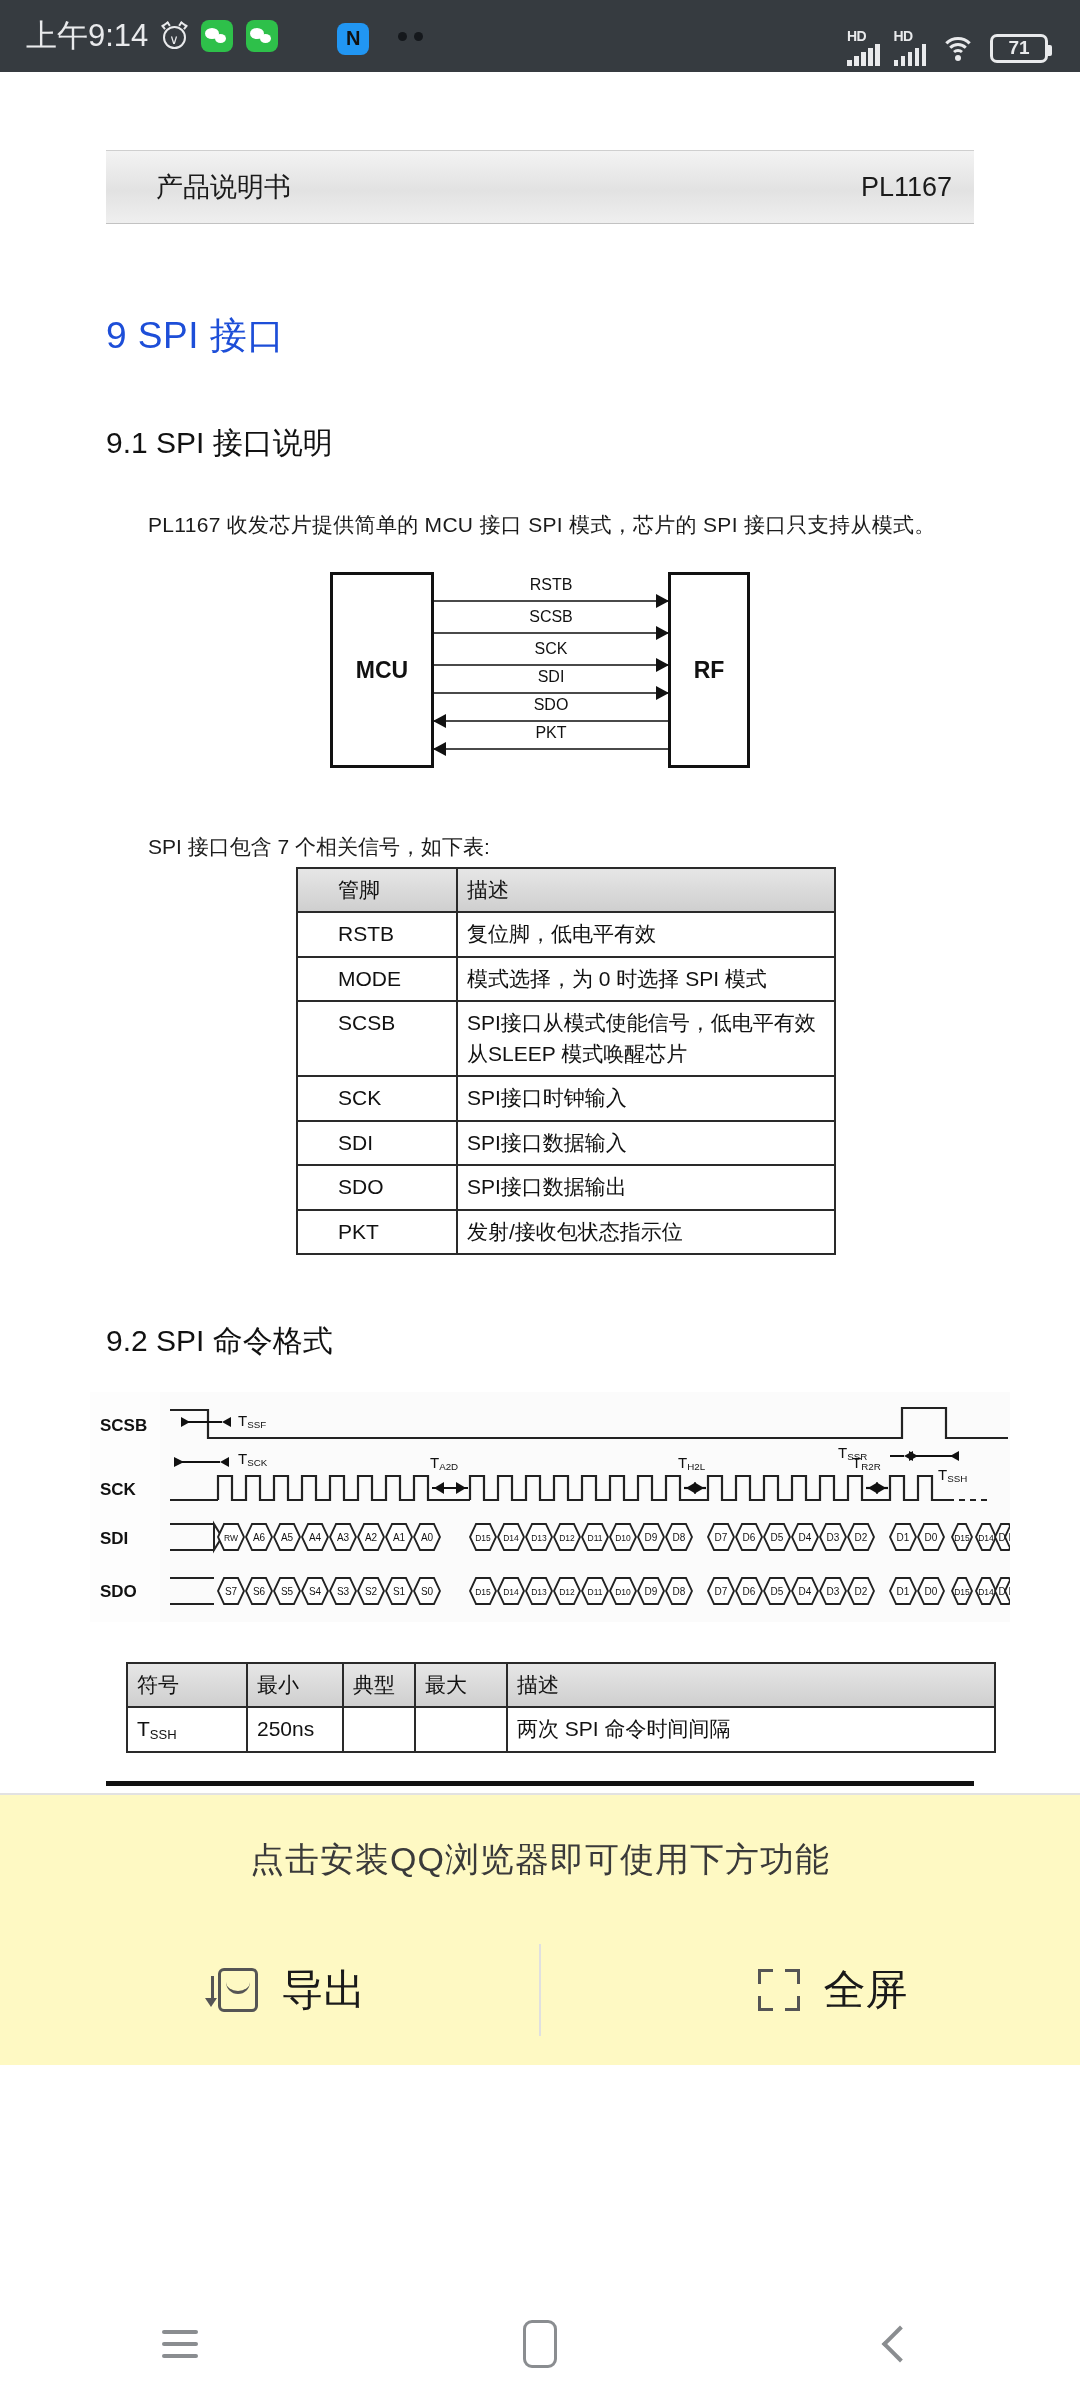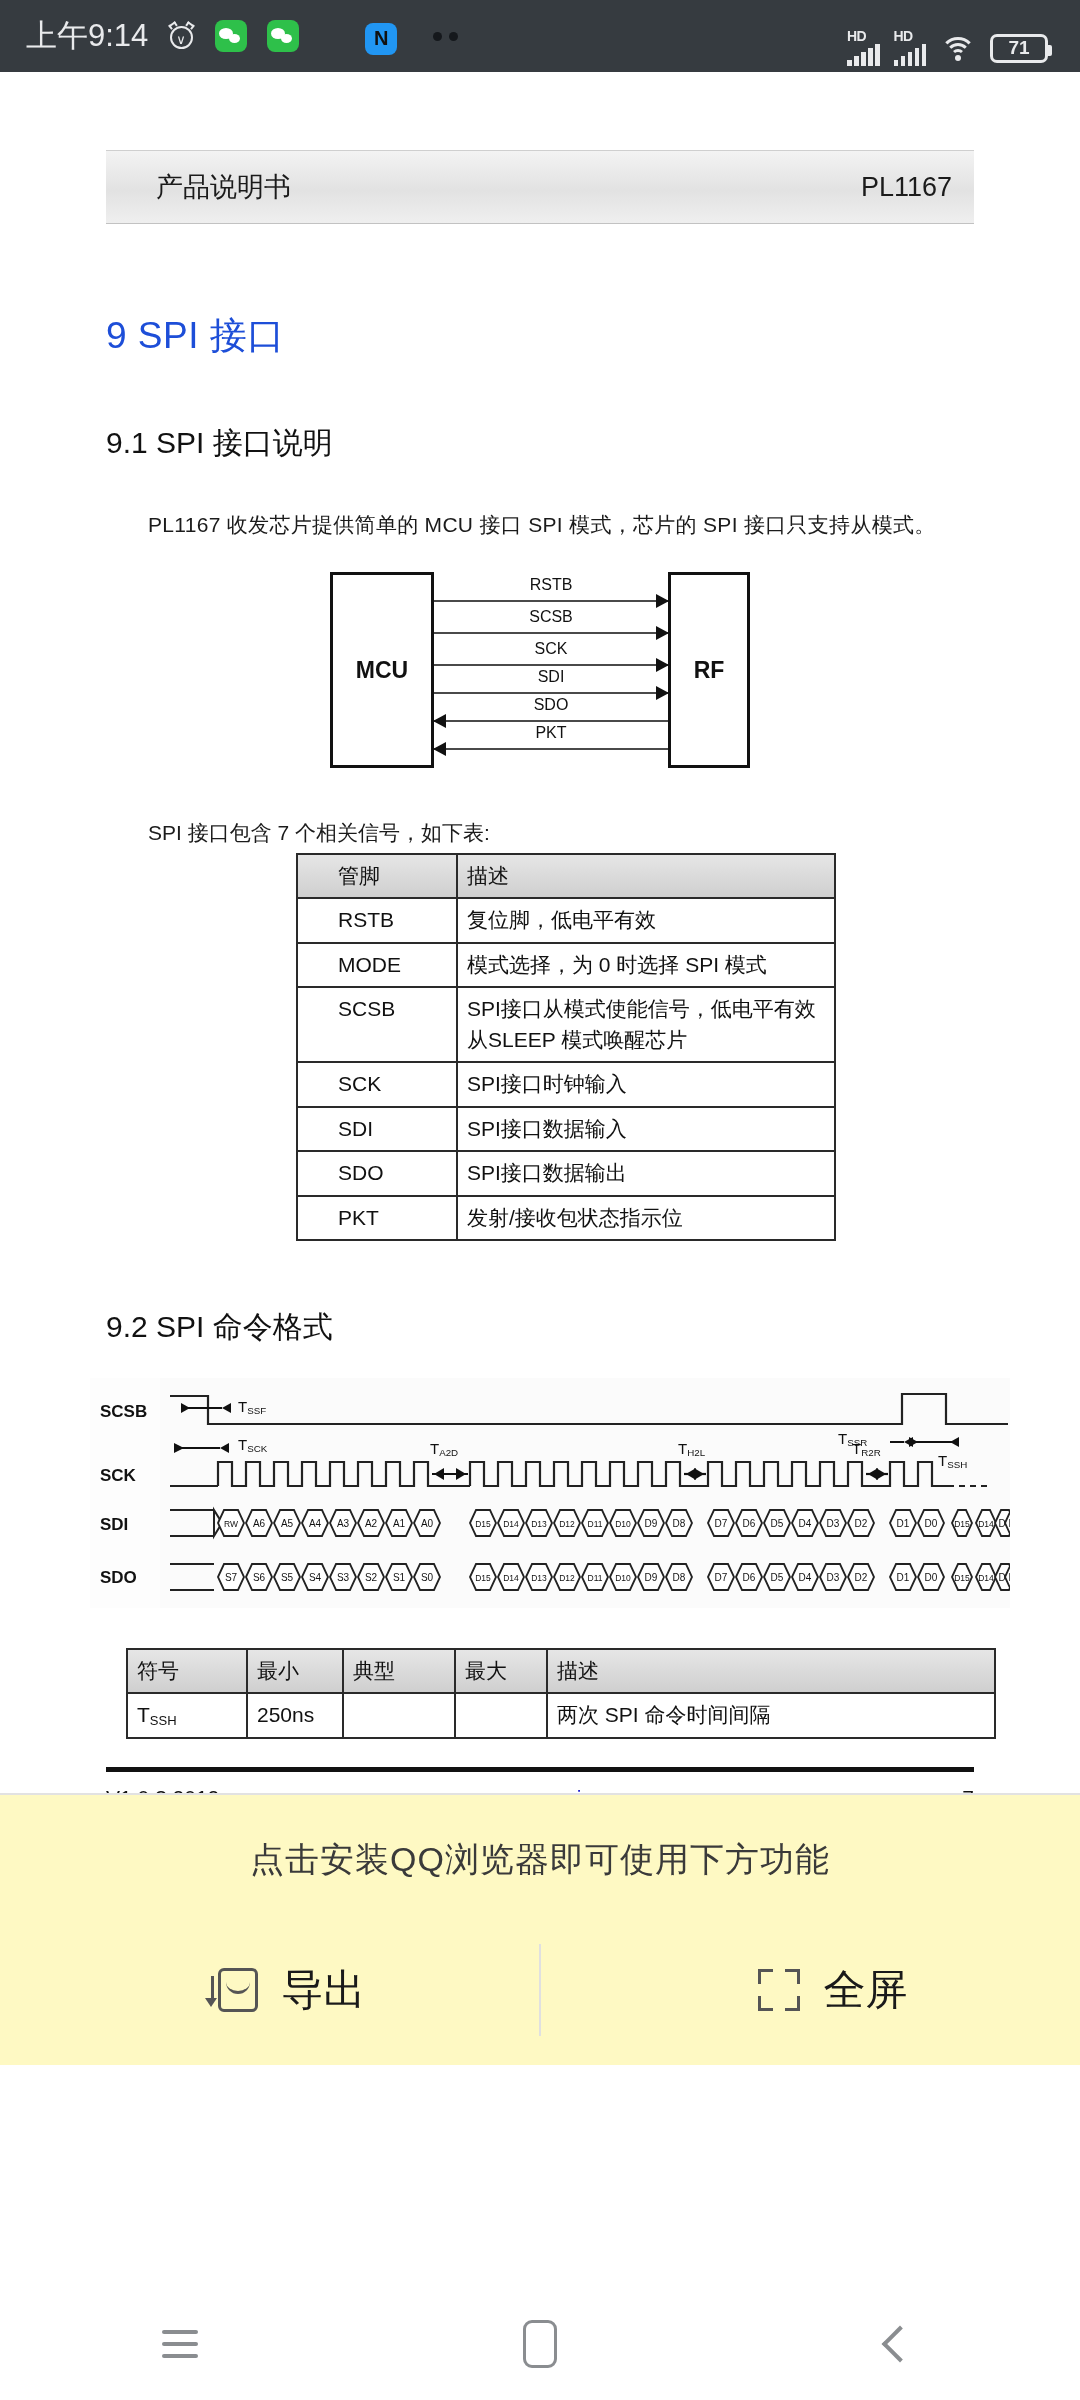--- a/index.html
+++ b/index.html
@@ -12,21 +12,21 @@
 
   
   .statusbar {
     height: 72px; width: 1080px;
     background: #363b40;
     display: flex; align-items: center;
     padding: 0 26px;
     color: #e9eaec;
   }
   .sb-time { font-size: 31px; letter-spacing: 0px; font-weight: 400; }
-  .sb-left { display: flex; align-items: center; gap: 20px; }
+  .sb-left { display: flex; align-items: center; gap: 13px; }
   .sb-right { margin-left: auto; display: flex; align-items: center; gap: 14px; padding-right: 6px; margin-top: 24px;}
   .alarm-icon { width: 27px; height: 27px; position: relative; }
   .alarm-icon .face {
     width: 23px; height: 23px; border: 2.5px solid #e9eaec; border-radius: 50%;
     position: absolute; left: 2px; top: 3px;
   }
   .alarm-icon .ear {
     position: absolute; width: 8px; height: 5px; border: 2.5px solid #e9eaec;
     border-bottom: none; top: 0px;
   }
@@ -128,40 +128,40 @@
   .arrowR {
     position: absolute; right: -1px; top: -6px; width: 0; height: 0;
     border-left: 13px solid #111; border-top: 7px solid transparent; border-bottom: 7px solid transparent;
   }
   .arrowL {
     position: absolute; left: -1px; top: -6px; width: 0; height: 0;
     border-right: 13px solid #111; border-top: 7px solid transparent; border-bottom: 7px solid transparent;
   }
 
   
-  .tbl-caption { font-size: 21px; color: #1b1b1b; margin: 47px 0 0 42px; }
+  .tbl-caption { font-size: 21px; color: #1b1b1b; margin: 61px 0 0 42px; }
   table.doc {
     border-collapse: collapse;
     font-size: 21px; color: #111;
   }
   table.doc td, table.doc th {
     border: 2px solid #2a2a2a; padding: 6px 9px; text-align: left; font-weight: normal;
     vertical-align: top; line-height: 1.45;
   }
   table.doc thead td, table.doc thead th {
     background: linear-gradient(#e6e6e6, #cfcfcf);
     font-weight: normal;
   }
   .pin-tbl { margin: 6px 0 0 190px; width: 540px; }
   .pin-tbl td:first-child { width: 160px; padding-left: 40px; }
 
   .spec-tbl { margin: 40px 0 0 20px; width: 870px; }
   .spec-tbl td:nth-child(1) { width: 120px; }
   .spec-tbl td:nth-child(2) { width: 96px; }
-  .spec-tbl td:nth-child(3) { width: 112px; }
+  .spec-tbl td:nth-child(3) { width: 72px; }
   .spec-tbl td:nth-child(4) { width: 92px; }
   sub { font-size: 0.62em; vertical-align: -0.25em; letter-spacing: 0; }
 
   .note {
     font-size: 20px; color: #111; margin: 5px 0 0 46px;
   }
 
   
   .timing {
     margin: 30px 0 0 -16px; width: 920px; height: 230px; position: relative;

